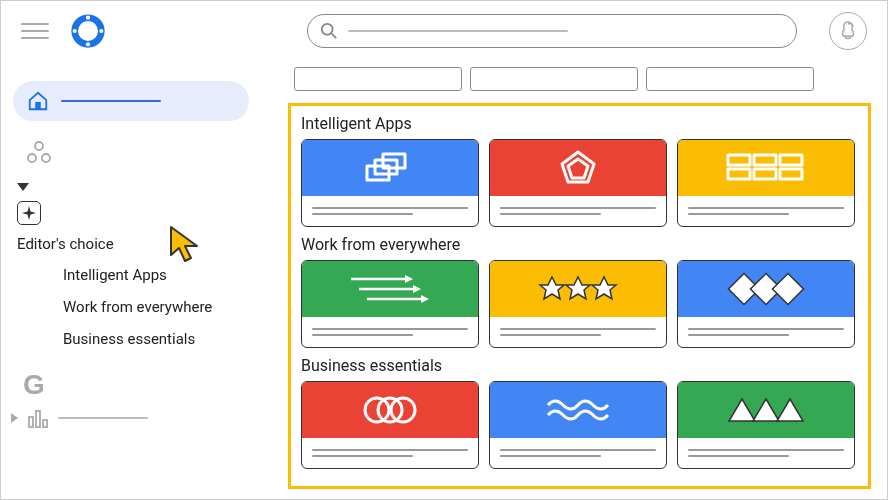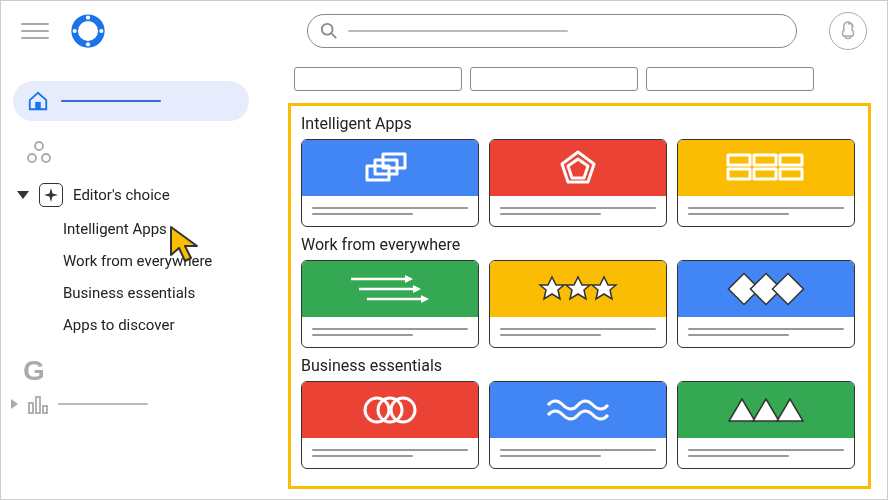--- a/index.html
+++ b/index.html
@@ -19,21 +19,21 @@
   .tab { border: 1.5px solid #888; border-radius: 3px; height: 24px; width: 168px; }
   
   .sidebar { position: absolute; left: 0; top: 72px; width: 260px; padding-top: 6px; }
   .pill-item { display: flex; align-items: center; gap: 12px; height: 40px; padding: 0 14px; border-radius: 20px; margin: 2px 12px; }
   .pill-item.active { background: #e6ecfb; }
   .placeholder-line { height: 2px; background: #3b66d6; border-radius: 2px; width: 100px; }
   .placeholder-line.gray { background: #bbb; width: 90px; }
   
   .circles-icon { margin: 18px 0 8px 24px; }
   
-  .tree-item { display: flex; align-items: center; gap: 10px; padding: 6px 10px; margin-left: 6px; font-size: 15px; color: #222; cursor: pointer; position: relative; }
+  .tree-item { display: flex; align-items: flex-start; gap: 10px; padding: 6px 10px; margin-left: 6px; font-size: 15px; color: #222; cursor: pointer; position: relative; flex-direction: column; }
   .tree-caret { width: 0; height: 0; border-left: 6px solid transparent; border-right: 6px solid transparent; border-top: 8px solid #333; }
   .sparkle-box { width: 24px; height: 24px; border: 1.5px solid #333; border-radius: 5px; display: flex; align-items: center; justify-content: center; background: #fff; }
   .sub-item { padding: 7px 0 7px 62px; font-size: 15px; color: #222; cursor: pointer; }
   
   .g-icon { margin: 14px 0 6px 22px; font-size: 28px; font-weight: bold; color: #aaa; font-family: Arial; }
   .chart-item { display: flex; align-items: center; gap: 8px; margin: 6px 0 0 10px; }
   .chart-caret { width: 0; height: 0; border-top: 5px solid transparent; border-bottom: 5px solid transparent; border-left: 7px solid #aaa; }
   
   .main { position: absolute; left: 287px; top: 102px; right: 16px; bottom: 10px; border: 3px solid #fbbc04; padding: 6px 10px 10px 10px; overflow: hidden; }
   .section-title { font-size: 16px; color: #222; margin: 2px 0 6px 0; }
@@ -109,21 +109,20 @@
     <div class="sparkle-box">
       <svg width="14" height="14" viewBox="0 0 14 14">
           <path d="M7 0 L8.5 5.5 L14 7 L8.5 8.5 L7 14 L5.5 8.5 L0 7 L5.5 5.5 Z" fill="#333"></path>
         </svg>
     </div>
     <span>Editor's choice</span>
   </div>
   <div class="sub-item">Intelligent Apps</div>
   <div class="sub-item">Work from everywhere</div>
   <div class="sub-item">Business essentials</div>
-  <div class="sub-item">Apps to discover</div>
 
   <div class="g-icon">G</div>
   <div class="chart-item">
     <div class="chart-caret"></div>
     <svg width="24" height="22" viewBox="0 0 24 22">
         <rect x="3" y="10" width="4" height="10" fill="none" stroke="#aaa" stroke-width="1.8"></rect>
         <rect x="10" y="4" width="4" height="16" fill="none" stroke="#aaa" stroke-width="1.8"></rect>
         <rect x="17" y="13" width="4" height="7" fill="none" stroke="#aaa" stroke-width="1.8"></rect>
       </svg>
     <div class="placeholder-line gray"></div>

